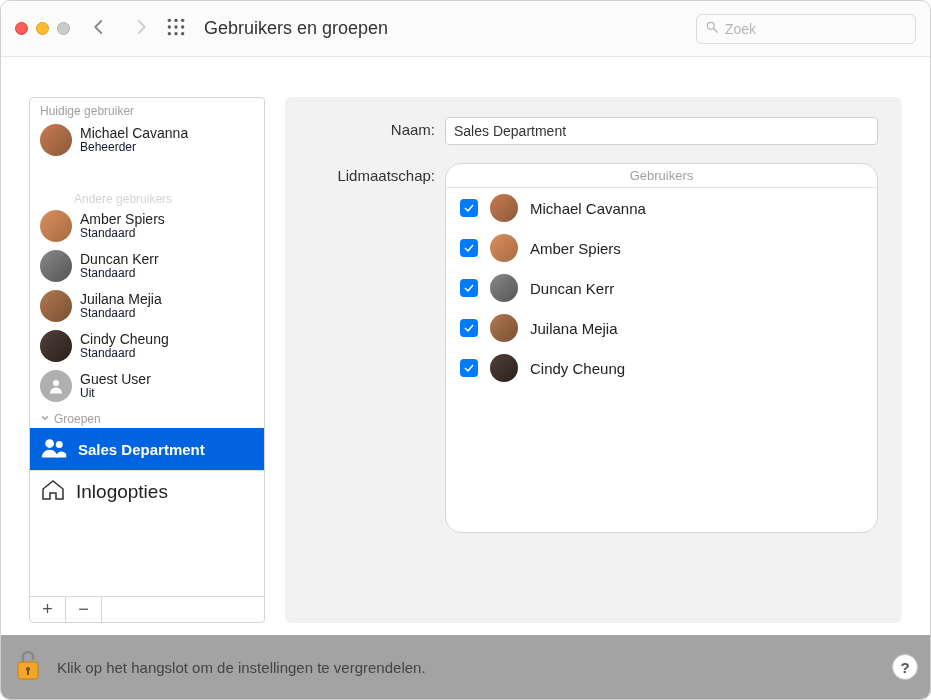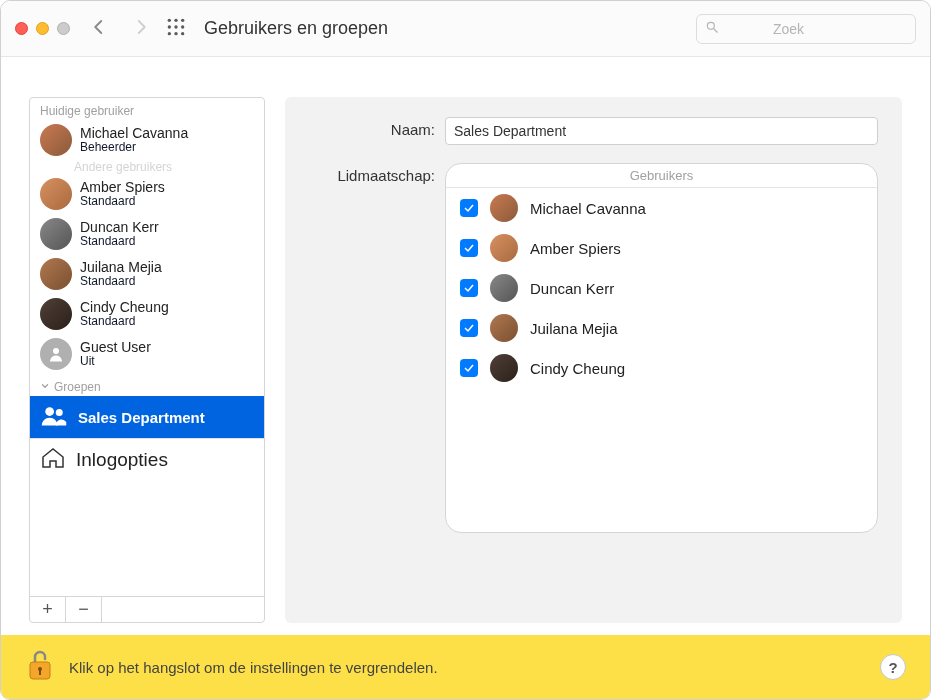--- a/index.html
+++ b/index.html
@@ -37,21 +37,20 @@
 .apps-grid { margin-right: 18px; color: #5a5a5a; }
 .apps-grid svg { width: 20px; height: 20px; }
 .title { font-size: 18px; font-weight: 400; color: #333; flex: 1; }
 .search-box {
   width: 220px; height: 30px;
   border: 1px solid #dcdcdc;
   border-radius: 6px;
   display: flex; align-items: center;
   padding: 0 8px;
   color: #b5b5b5;
-  gap: 48px;
 }
 .search-box svg { width: 14px; height: 14px; margin-right: 6px; }
 .search-box input {
   border: none; outline: none; background: transparent;
   font-size: 14px; flex: 1; color: #333;
 }
 .search-box input::placeholder { color: #b5b5b5; }
 
 .body-area {
   display: flex;
@@ -70,21 +69,21 @@
   position: relative;
 }
 .sidebar-scroll { flex: 1; overflow: hidden; }
 .section-label {
   font-size: 12px; color: #a0a0a0;
   padding: 6px 10px 2px 10px;
 }
 .section-label.groups {
   display: flex; align-items: center; gap: 4px;
 }
-.section-label.dim { color: #d4d4d4; font-size: 12px; padding: 0 10px 0 44px; }
+.section-label.dim { color: #d4d4d4; font-size: 12px; padding: 0 10px 0 44px; margin-top: 32px; }
 .user-row {
   display: flex; align-items: center;
   padding: 4px 10px;
   gap: 8px;
   cursor: default;
 }
 .avatar {
   width: 32px; height: 32px; border-radius: 50%;
   flex-shrink: 0;
   display: flex; align-items: center; justify-content: center;
@@ -169,22 +168,22 @@
   display: flex; align-items: center; justify-content: center;
 }
 .checkbox svg { width: 12px; height: 12px; stroke: #fff; stroke-width: 3; fill: none; }
 .member-name { font-size: 15px; color: #222; }
 
 .footer {
   position: absolute;
   bottom: 0; left: 0; right: 0;
   height: 64px;
   display: flex; align-items: center;
-  padding: 0 24px;
-  background: #fde047;
+  padding: 0 12px;
+  background: #a3a3a3;
 }
 .lock-area { display: flex; align-items: center; gap: 14px; flex: 1; }
 .lock-icon svg { width: 30px; height: 34px; }
 .lock-text { font-size: 15px; color: #444; }
 .help-btn {
   width: 26px; height: 26px; border-radius: 50%;
   border: 1px solid #c5c5c5;
   display: flex; align-items: center; justify-content: center;
   color: #555; font-size: 15px; font-weight: 600;
   background: #fff;

